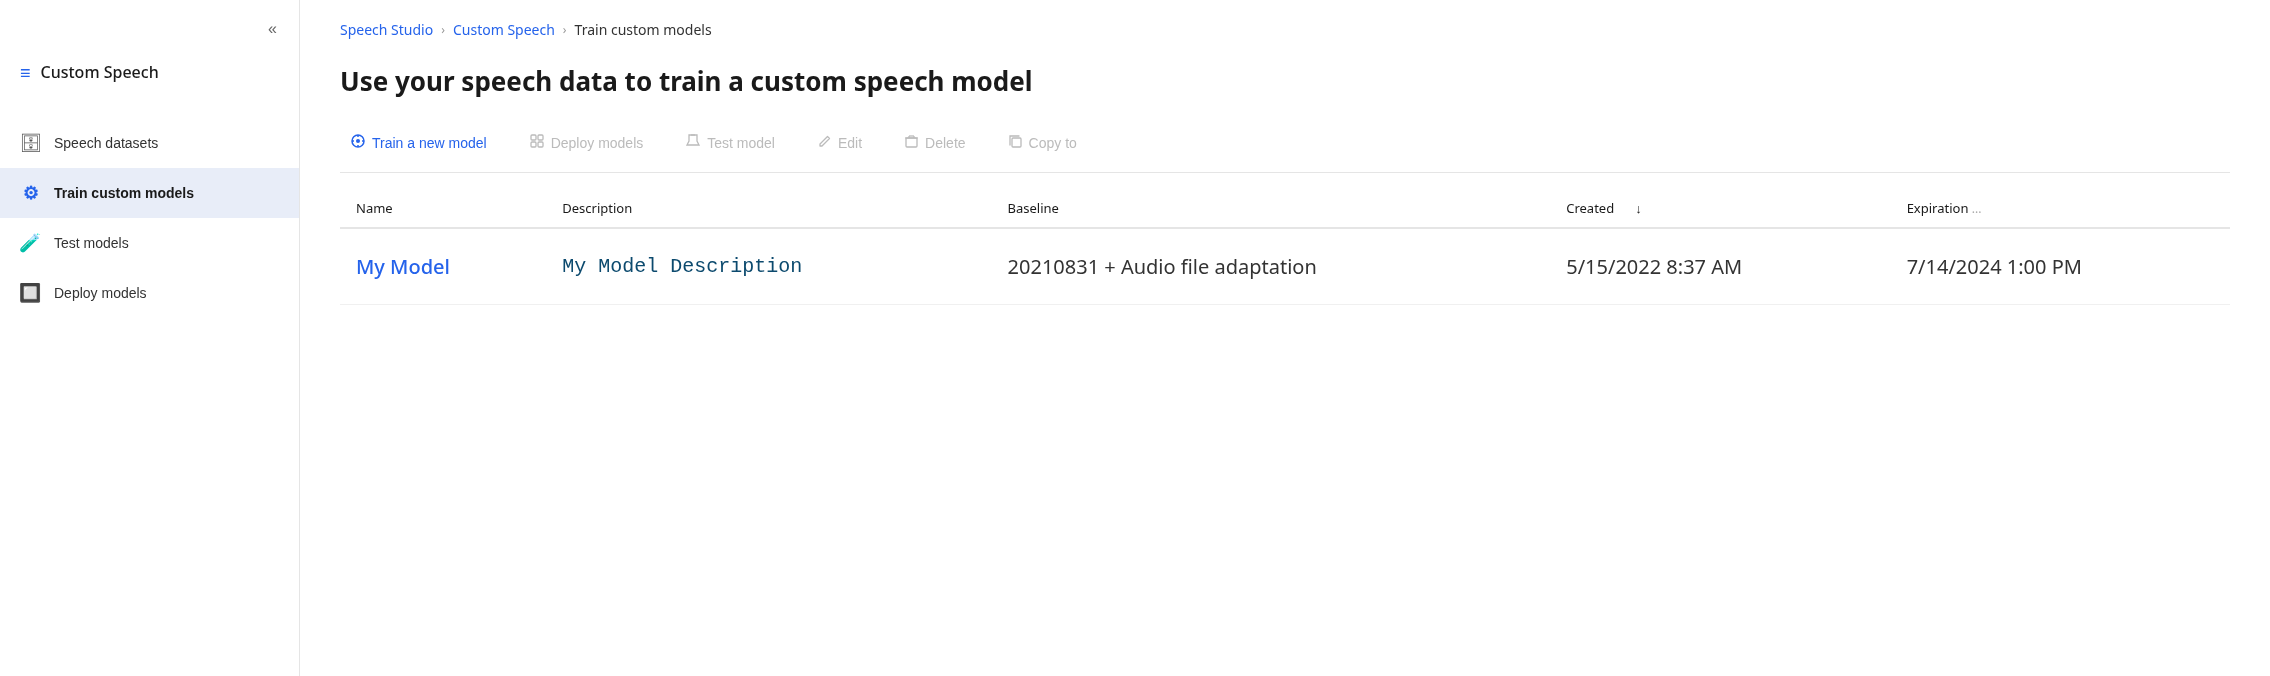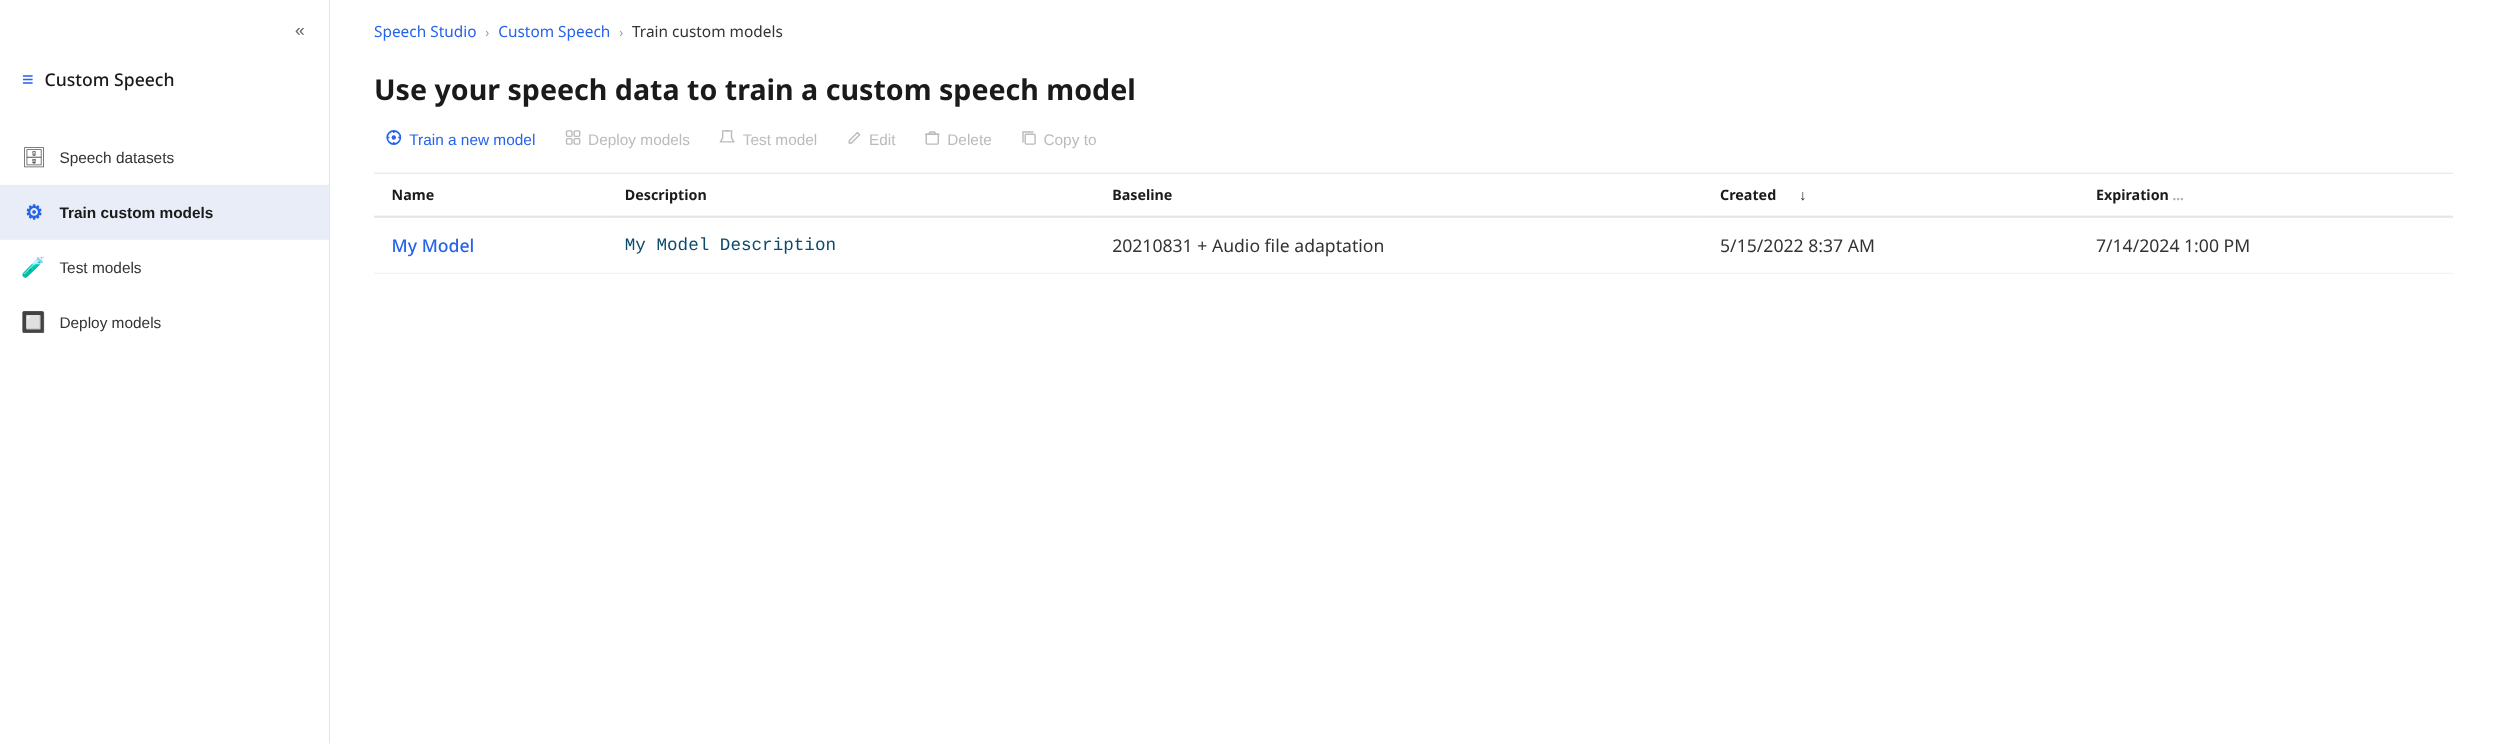--- a/index.html
+++ b/index.html
@@ -109,28 +109,29 @@
       text-decoration: none;
       cursor: pointer;
     }
     .breadcrumb-sep { color: #999; font-size: 12px; }
     .breadcrumb-current { color: #333; }
 
     .page-title {
       font-size: 26px;
       font-weight: 700;
       color: #1a1a1a;
-      margin-bottom: 12px;
+      margin-bottom: 28px;
     }
 
     
     .toolbar {
       display: flex;
       align-items: center;
-      gap: 6px;
+      gap: 22px;
+      margin-bottom: 16px;
       padding-bottom: 14px;
       border-bottom: 1px solid #e5e5e5;
     }
     .toolbar-btn {
       display: flex;
       align-items: center;
       gap: 6px;
       background: none;
       border: none;
       cursor: pointer;
@@ -149,38 +150,38 @@
       width: 100%;
       border-collapse: collapse;
       font-size: 14px;
     }
     thead tr {
       border-bottom: 2px solid #e5e5e5;
     }
     th {
       text-align: left;
       padding: 10px 16px;
-      font-weight: 700;
+      font-weight: 400;
       color: #1a1a1a;
       font-size: 13px;
       white-space: nowrap;
     }
     .th-sort {
       display: inline-flex;
       align-items: center;
       gap: 21px;
     }
     .th-more { color: #aaa; font-size: 12px; }
     tbody tr {
       border-bottom: 1px solid #f0f0f0;
     }
     td {
-      padding: 14px 16px;
+      padding: 24px 16px;
       color: #333;
-      font-size: 16px;
+      font-size: 20px;
     }
     td.name-cell { color: #2563eb; font-weight: 500; cursor: pointer; }
     td.desc-cell { color: #0c4a6e; font-family: Liberation Mono, monospace; }
   </style>
 </head>
 <body>
 
 <div class="sidebar">
   <div class="sidebar-collapse-btn">
     <button>«</button>

